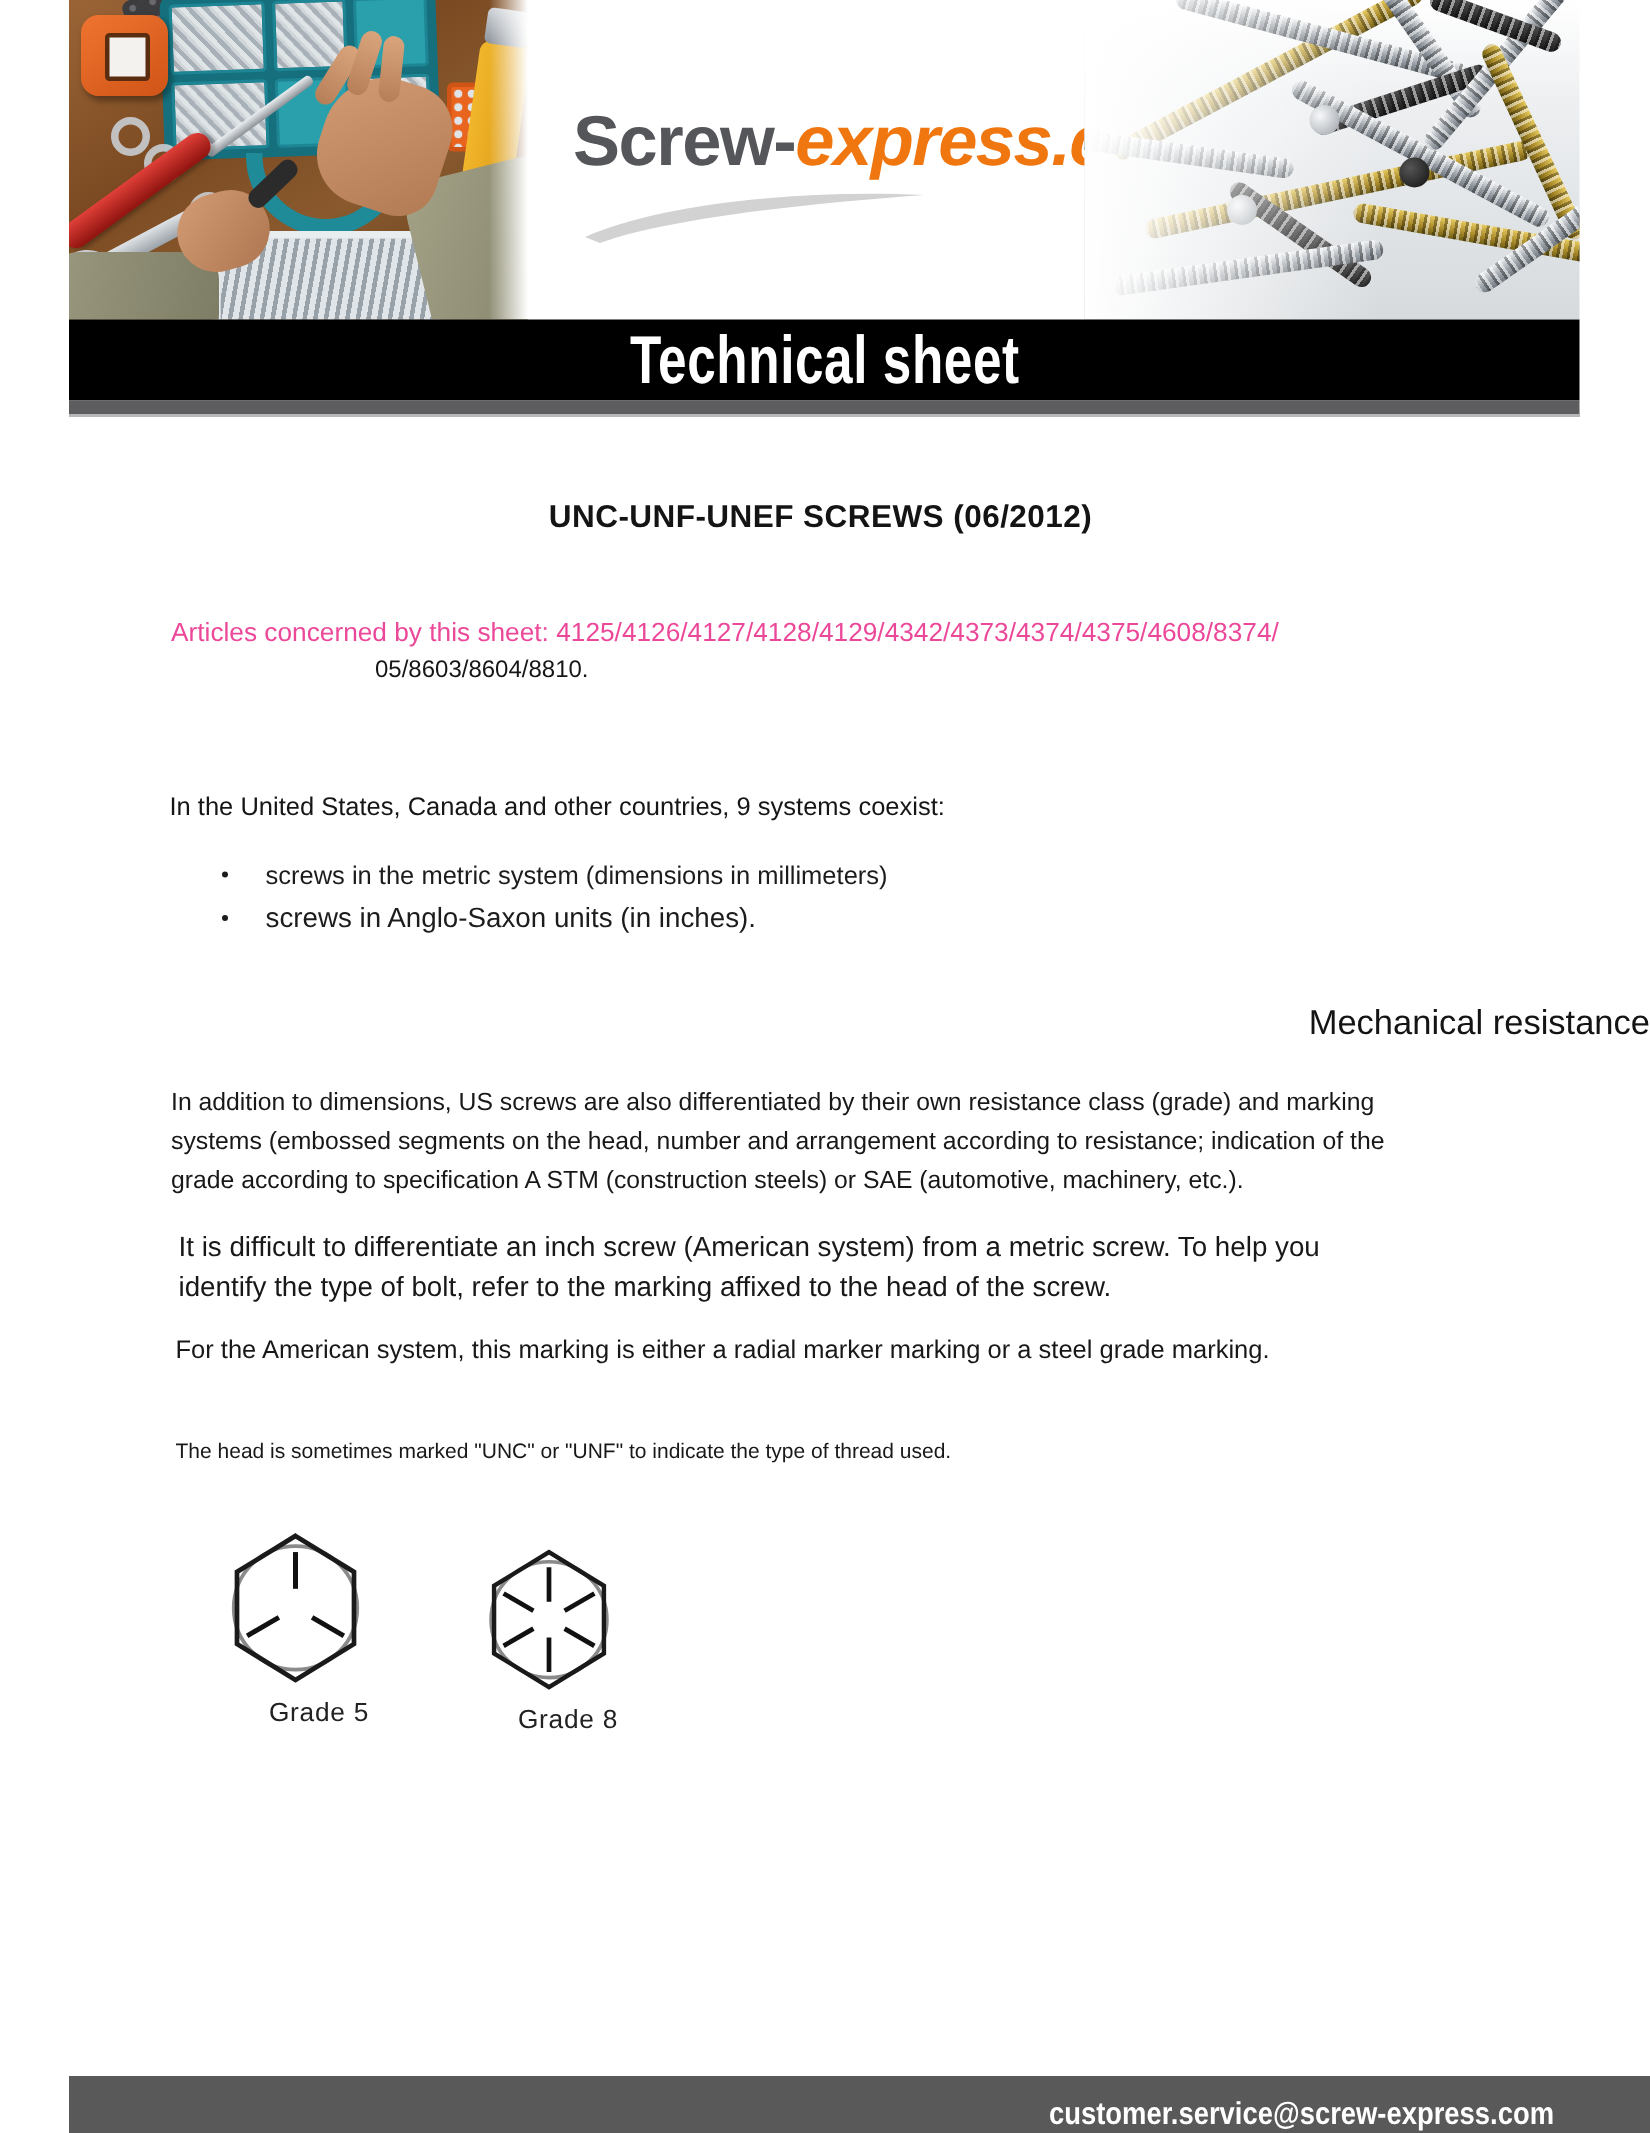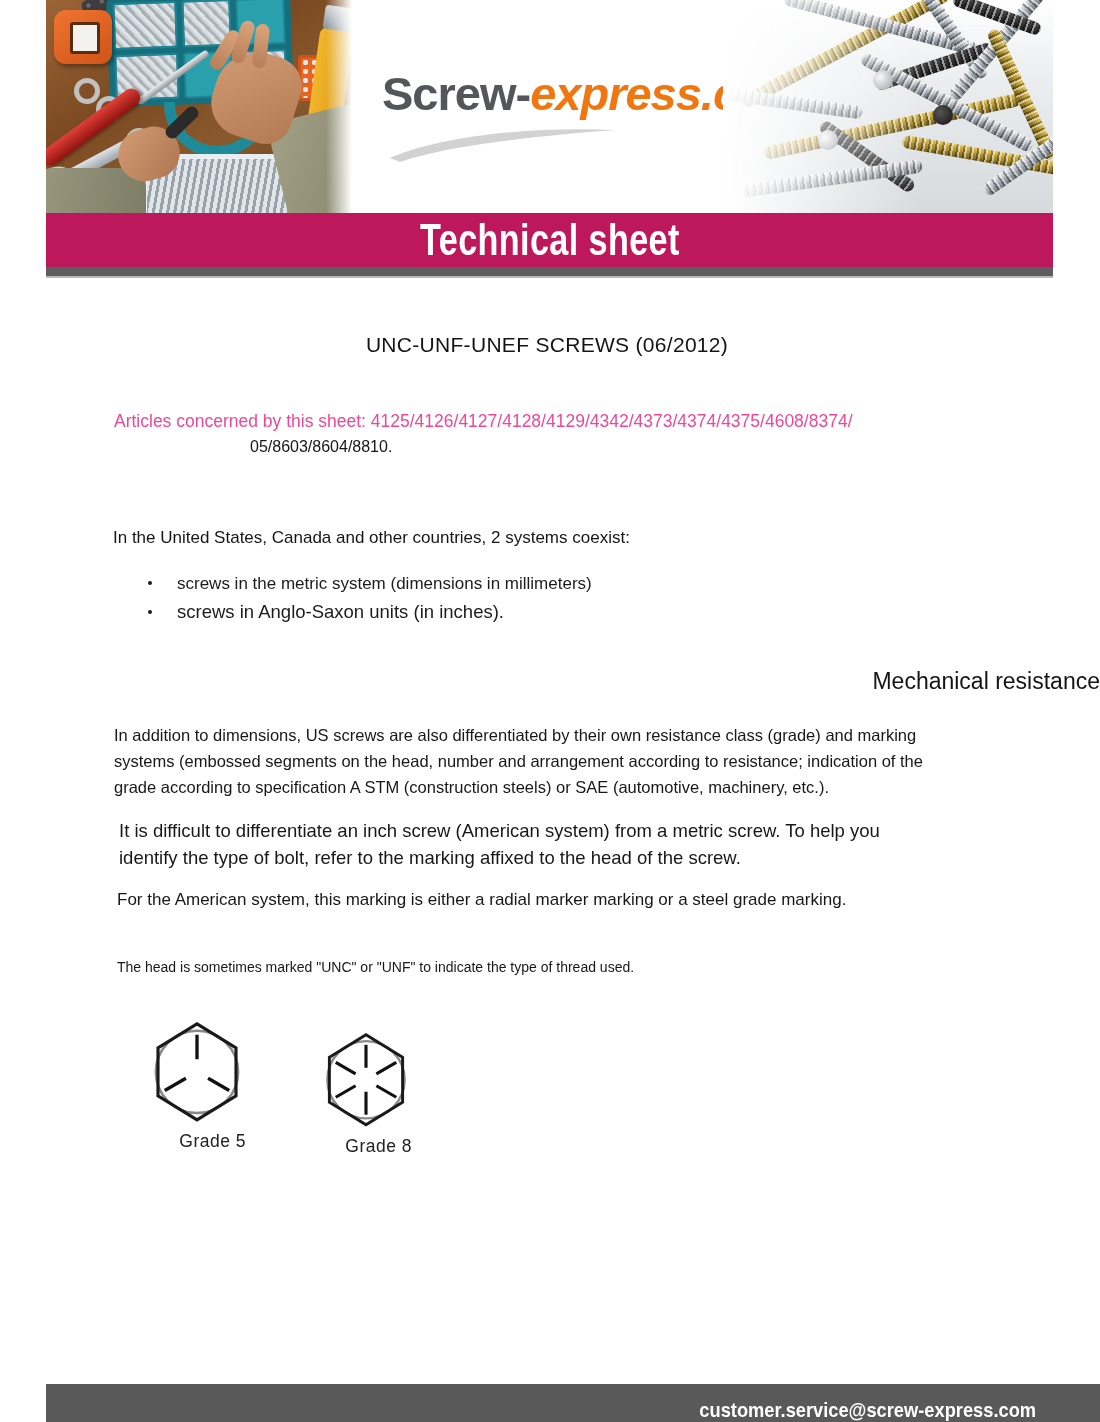--- a/index.html
+++ b/index.html
@@ -67,21 +67,21 @@
 
   
   .banner{position:absolute;left:46px;top:213px;width:1007px;height:54px;display:flex;align-items:center;justify-content:center;}
   .banner-title{color:#fff;font-size:45px;font-weight:700;transform:scaleX(.76);letter-spacing:0.5px;white-space:nowrap;}
   .gray-strip{position:absolute;left:46px;top:267px;width:1007px;height:9px;background:#5d5d5f;border-bottom:2px solid #b7b7b7;}
 
   
   .doc-code{position:absolute;left:0;top:278px;width:1100px;margin:0;text-align:center;
     font-family:"Liberation Serif", serif;font-size:31px;font-weight:700;letter-spacing:2px;color:#111;}
   .subtitle{position:absolute;left:0;top:333px;width:1094px;margin:0;text-align:center;
-    font-size:21px;font-weight:400;letter-spacing:.3px;color:#141414;}
+    font-size:21px;font-weight:700;letter-spacing:.3px;color:#141414;}
   .articles-line1{position:absolute;left:114px;top:411px;margin:0;font-size:17.5px;color:#ec4899;}
   .articles-line2{position:absolute;left:250px;top:438px;margin:0;font-size:16px;color:#161616;}
   .systems-intro{position:absolute;left:113px;top:528px;margin:0;font-size:17px;color:#161616;}
   .bullets{position:absolute;left:148px;top:574px;margin:0;padding:0;list-style:none;}
   .bullet-row{display:flex;align-items:baseline;margin-bottom:7px;}
   .bullet-dot{width:4px;height:4px;border-radius:50%;background:#1c1c1c;margin-right:25px;position:relative;top:-4px;flex:none;}
   .bullet-text-0{font-size:17px;}
   .bullet-text-1{font-size:18.5px;}
   .section-title{position:absolute;left:0;top:668px;width:1100px;margin:0;text-align:right;
     font-size:23px;font-weight:400;color:#141414;}
@@ -165,31 +165,31 @@
       <i class="rod silver" style="left:248px;top:142px;width:152px;transform:rotate(-35deg);"></i>
       <i class="rod silver" style="left:-12px;top:96px;width:152px;transform:rotate(8deg);"></i>
       <i class="rod dark" style="left:228px;top:8px;width:92px;transform:rotate(20deg);"></i>
       <span class="screw-head-dot" style="left:150px;top:70px;"></span>
       <span class="screw-head-dot dk" style="left:210px;top:105px;"></span>
       <span class="screw-head-dot" style="left:95px;top:130px;"></span>
       <div class="photo-right-fade"></div>
     </div>
   </div>
 
-  <div class="banner" style="background: #be185d;">
+  <div class="banner" style="background: #000000;">
     <span class="banner-title">Technical sheet</span>
   </div>
   <div class="gray-strip"></div>
 
   <h2 class="subtitle">UNC-UNF-UNEF SCREWS (06/2012)</h2>
 
   <p class="articles-line1">Articles concerned by this sheet: 4125/4126/4127/4128/4129/4342/4373/4374/4375/4608/8374/</p>
   <p class="articles-line2">05/8603/8604/8810.</p>
 
-  <p class="systems-intro">In the United States, Canada and other countries, 2 systems coexist:</p>
+  <p class="systems-intro">In the United States, Canada and other countries, 9 systems coexist:</p>
 
   <ul class="bullets">
     <li class="bullet-row">
       <span class="bullet-dot"></span>
       <span class="bullet-text-0">screws in the metric system (dimensions in millimeters)</span>
     </li>
     <li class="bullet-row">
       <span class="bullet-dot"></span>
       <span class="bullet-text-1">screws in Anglo-Saxon units (in inches).</span>
     </li>

